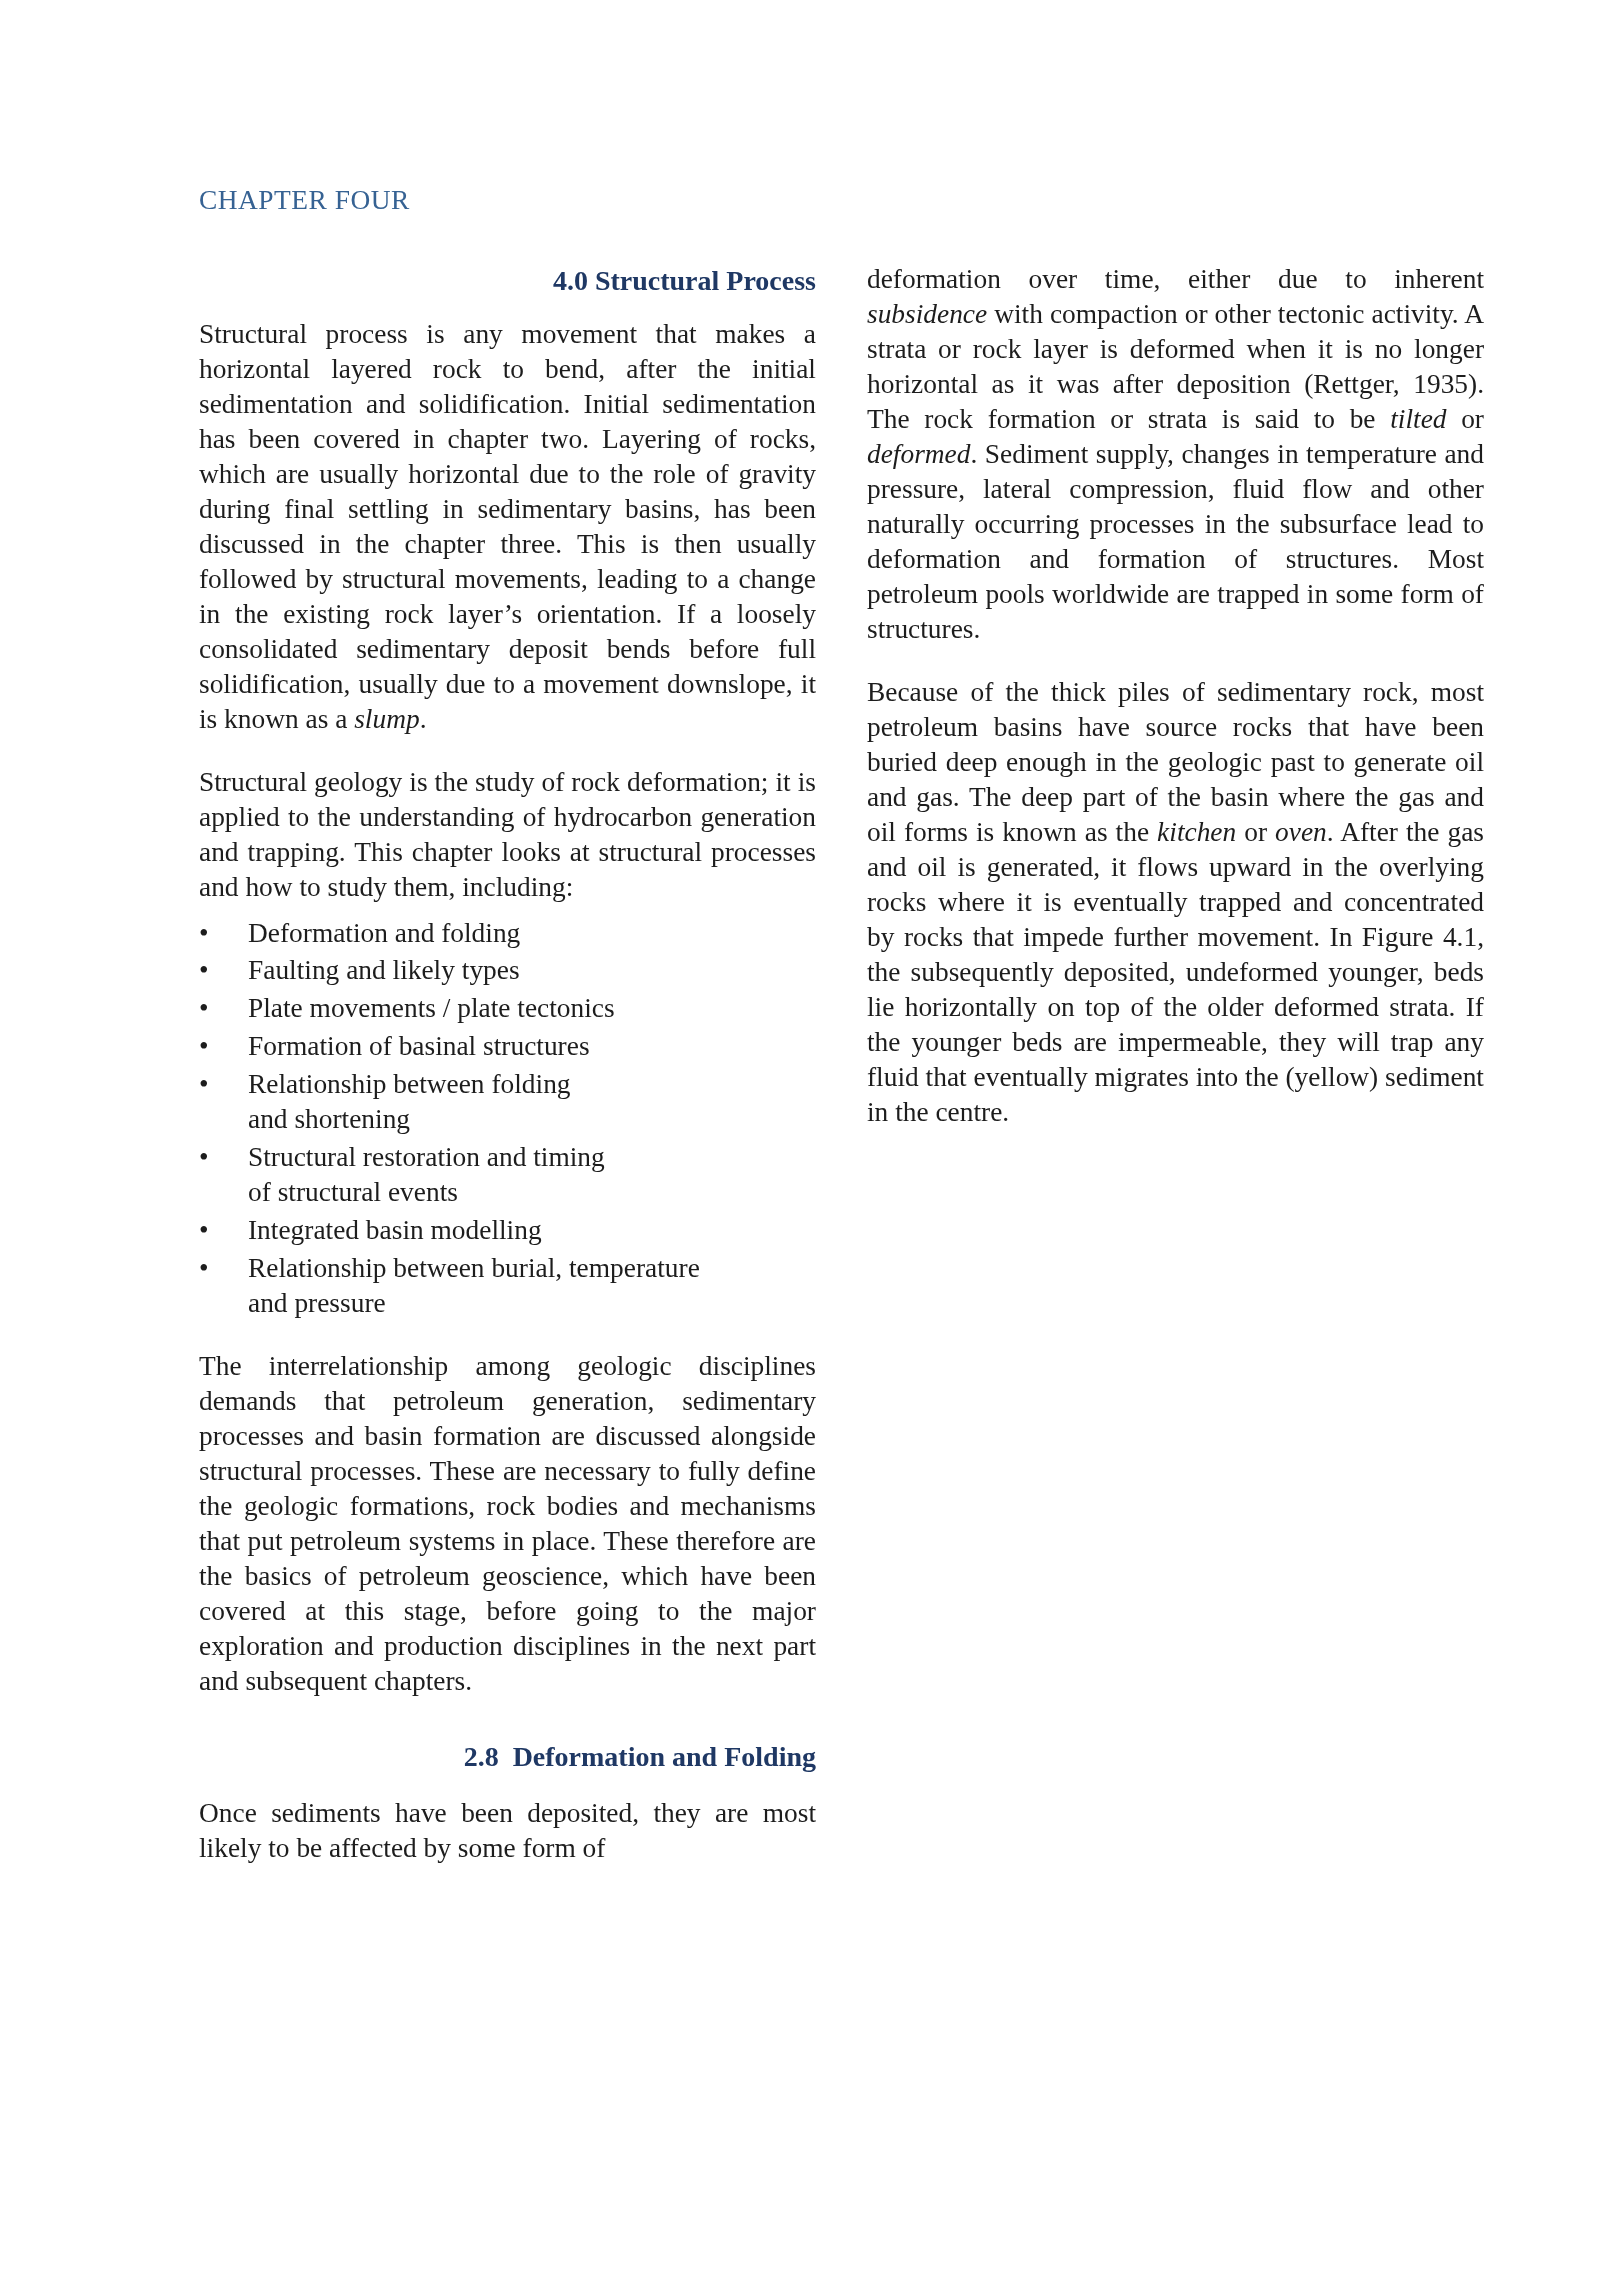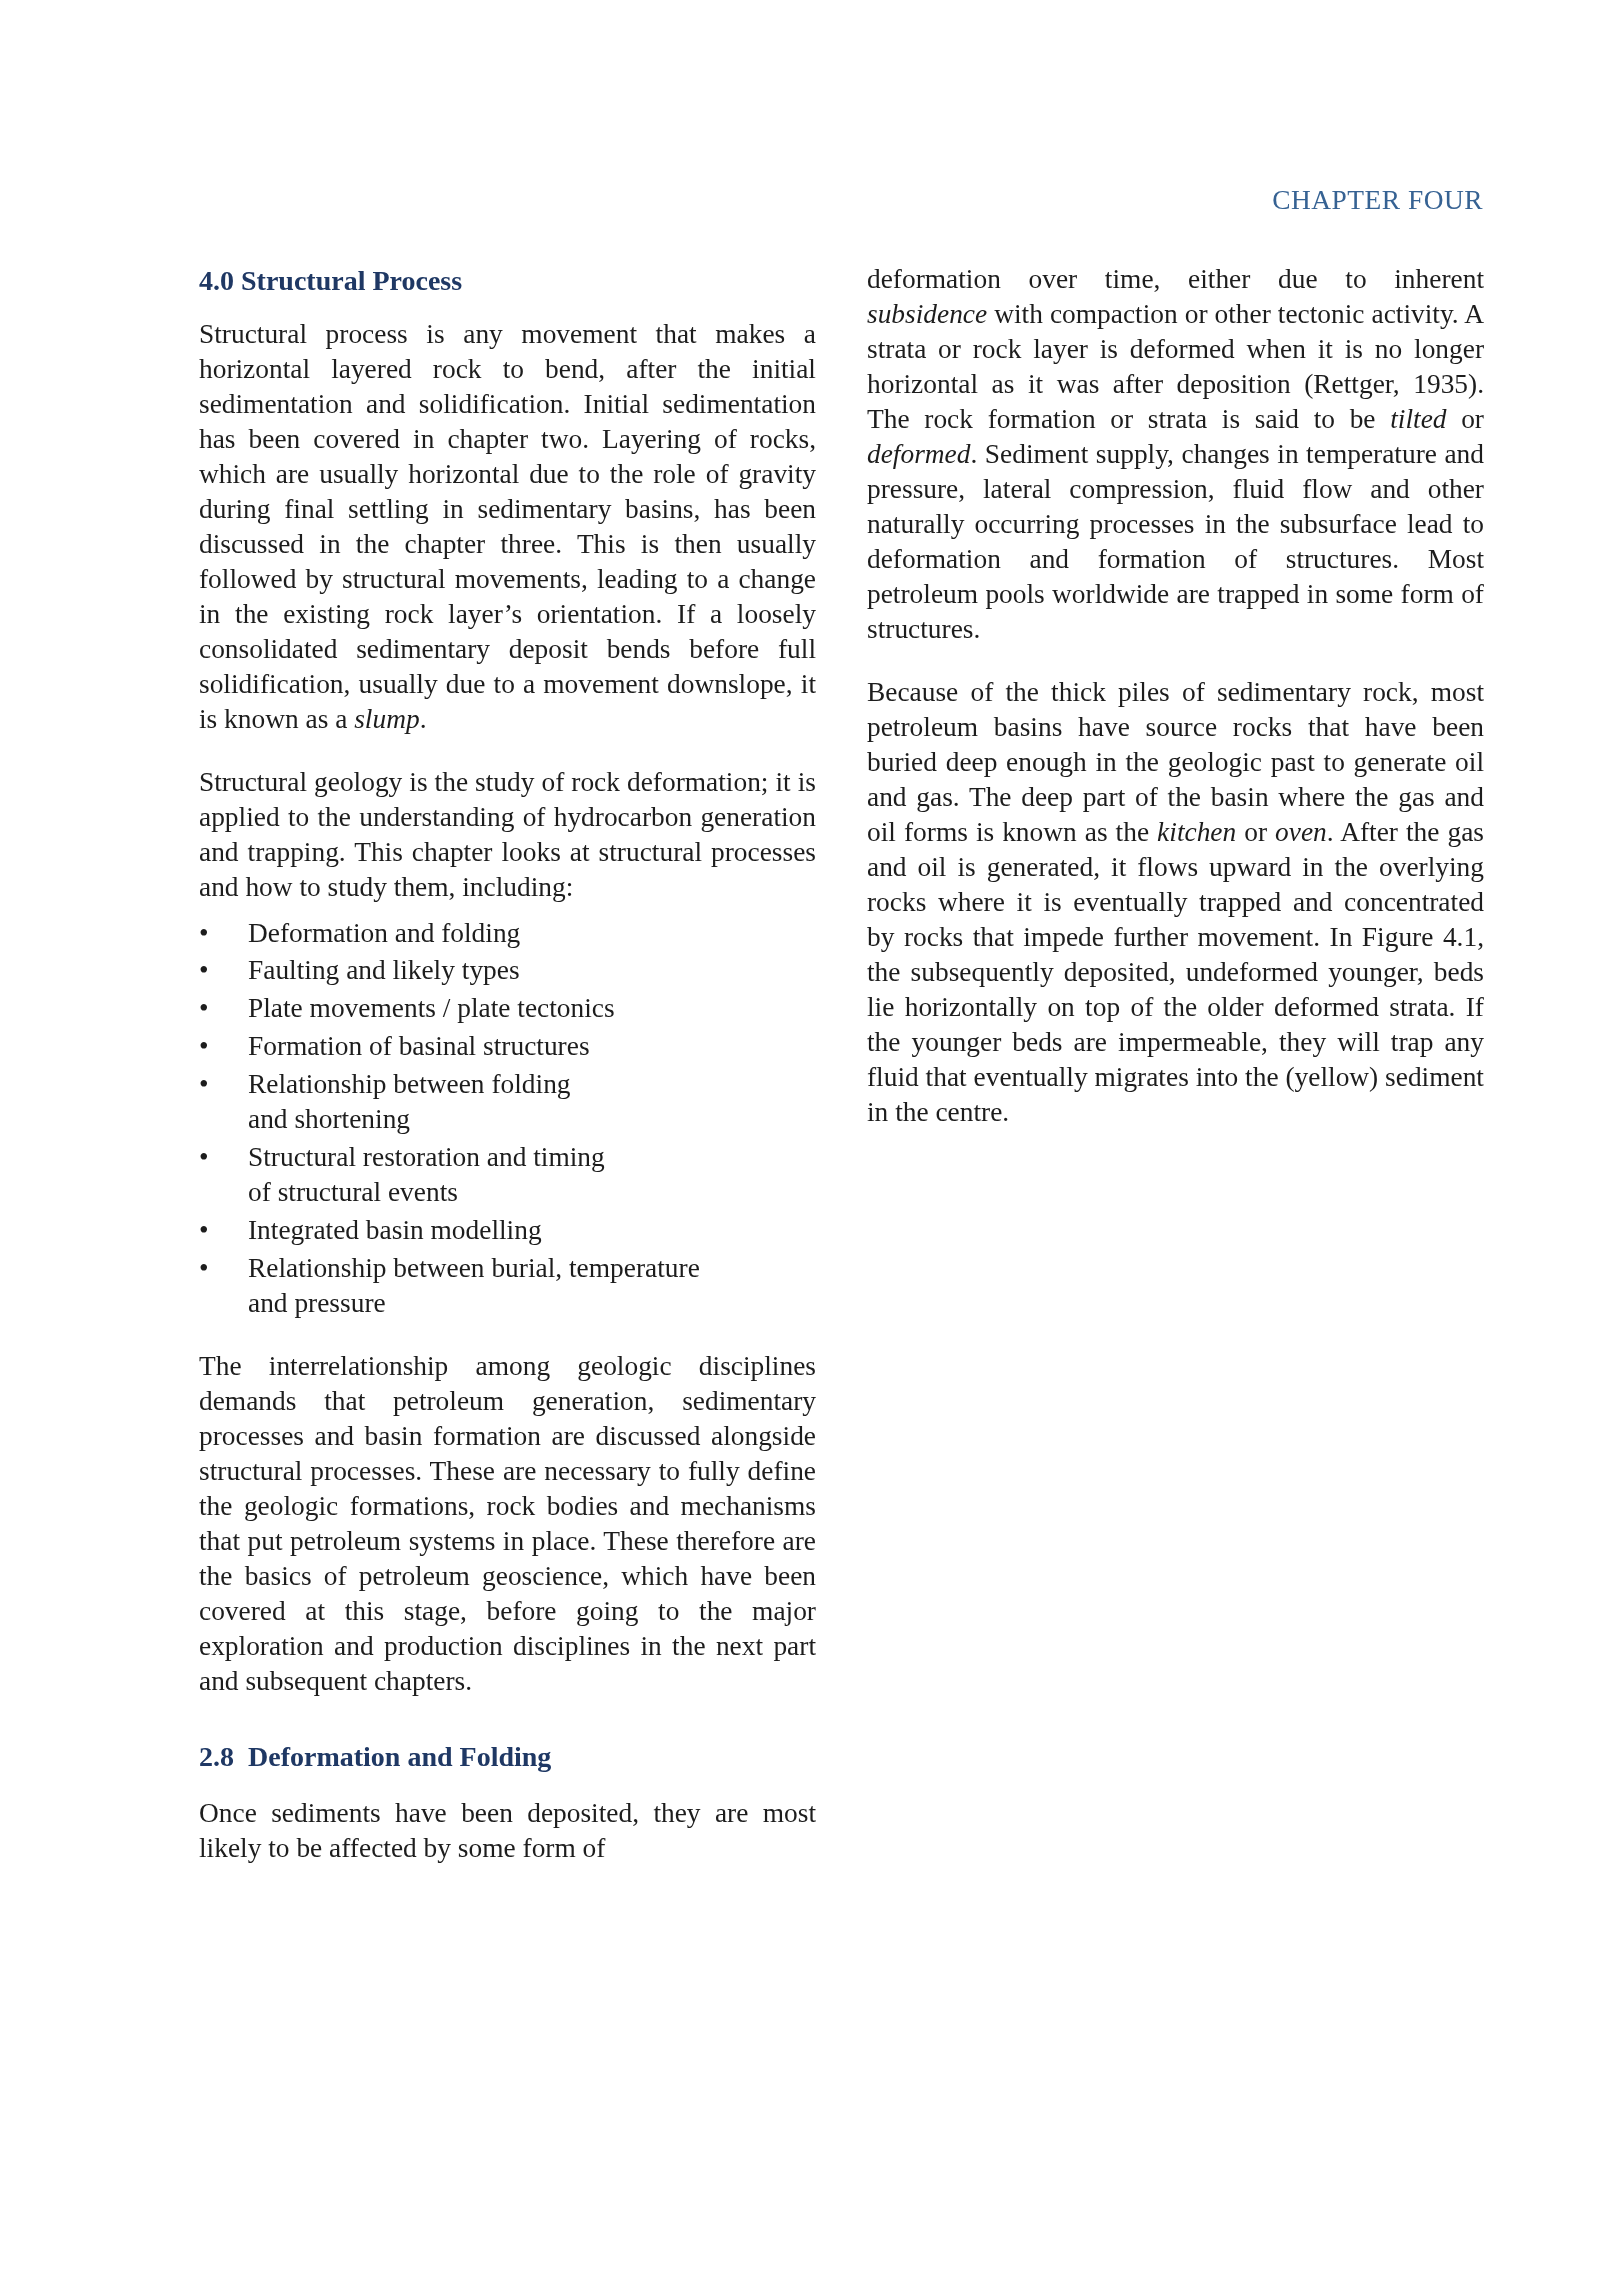--- a/index.html
+++ b/index.html
@@ -12,21 +12,21 @@
     width: 1621px;
     height: 2293px;
     background: #ffffff;
     box-sizing: border-box;
     padding: 184px 138px 0 199px;
     font-family: "Liberation Serif", "DejaVu Serif", serif;
     color: #1d1d1d;
     overflow: hidden;
   }
   .chapter-label {
-    text-align: right;
+    text-align: left;
     font-size: 27.4px;
     line-height: 33px;
     color: #366293;
     letter-spacing: 0.5px;
   }
   .chapter-title {
     text-align: center;
     font-size: 36px;
     line-height: 43px;
     font-weight: bold;
@@ -43,20 +43,21 @@
     width: 617px;
     flex: 0 0 617px;
   }
   .section-heading {
     font-size: 28px;
     line-height: 37px;
     font-weight: bold;
     color: #1F3864;
     margin: 0 0 17.6px 0;
     white-space: pre-wrap;
+    text-align: right;
   }
   .section-heading.h41 {
     margin-top: 39px;
     margin-bottom: 21.6px;
   }
   .body-para {
     font-size: 27.4px;
     line-height: 35px;
     text-align: justify;
     margin: 0 0 28px 0;

